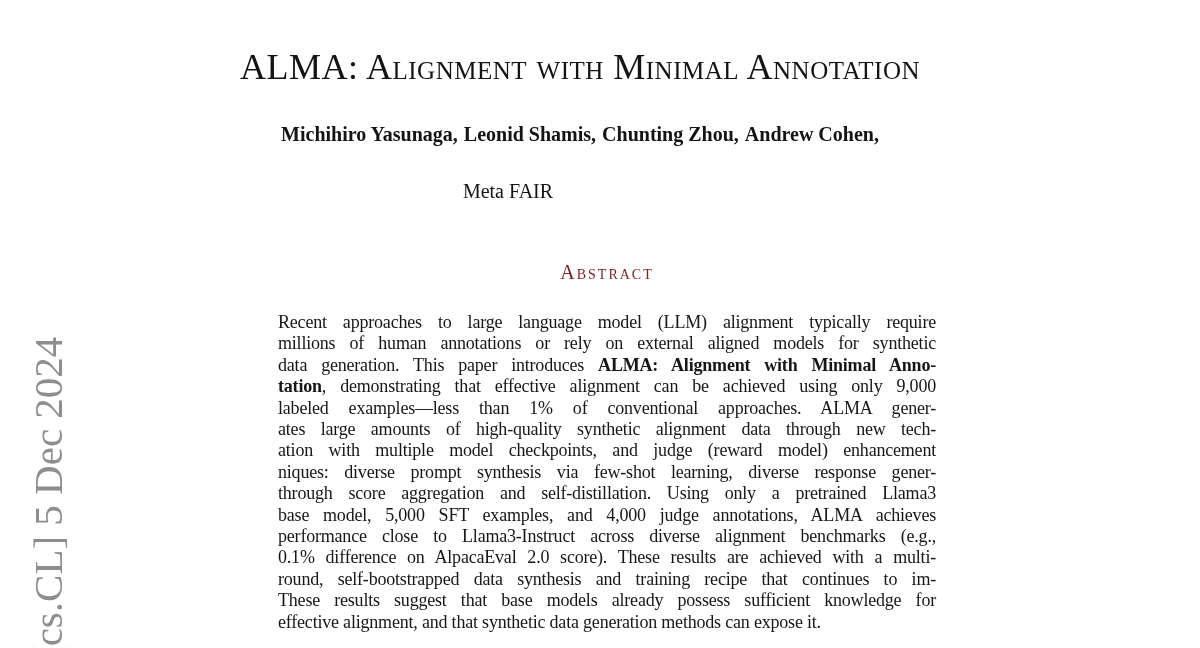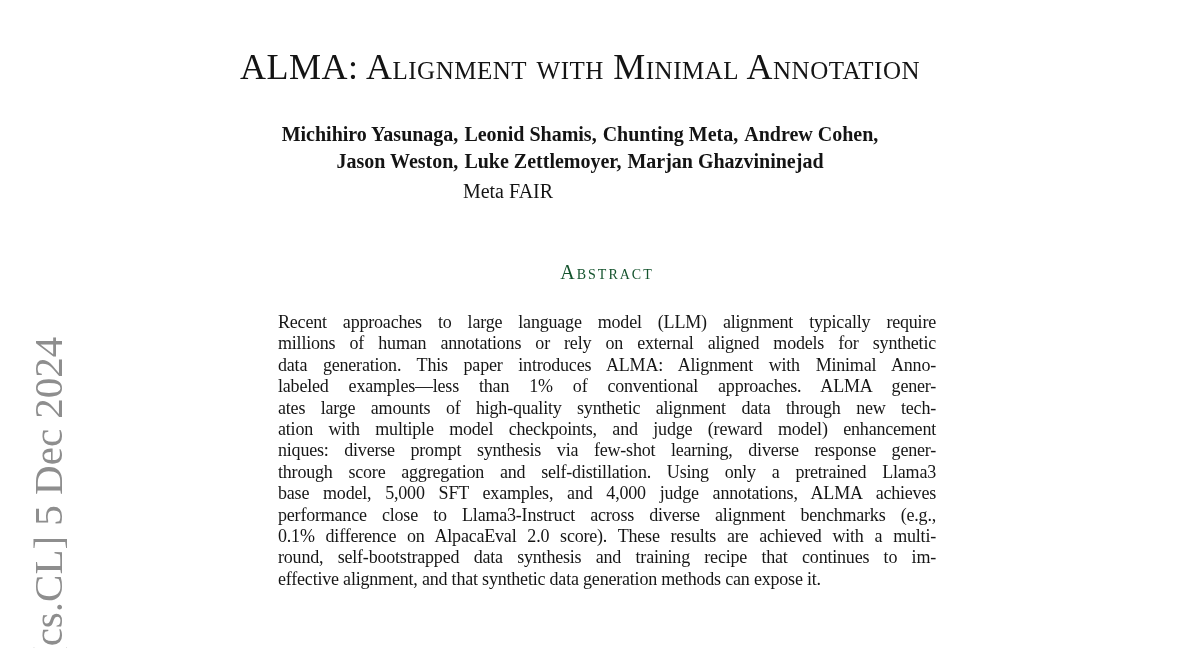--- a/index.html
+++ b/index.html
@@ -70,67 +70,68 @@
   .abstract-heading {
     position: absolute;
     left: 278px;
     top: 261px;
     width: 658px;
     text-align: center;
     font-size: 20px;
     font-weight: normal;
     font-variant: small-caps;
     letter-spacing: 2px;
-    color: #14532d;
+    color: #7f1d1d;
   }
   .abstract-body {
     position: absolute;
     left: 278px;
     top: 312px;
     width: 658px;
     font-size: 18px;
     letter-spacing: -0.2px;
     color: #161616;
   }
   .abs-line {
     line-height: 21.4px;
     text-align: justify;
     text-align-last: justify;
     white-space: normal;
   }
   .abs-line.last { text-align-last: left; }
-  .abs-line b { font-weight: normal; }
+  .abs-line b { font-weight: bold; }
 </style>
 </head>
 <body>
 
 <div class="page">
 
   <div class="watermark">[cs.CL] 5 Dec 2024</div>
 
   <h1 class="title">ALMA: Alignment with Minimal Annotation</h1>
 
   <div class="authors">
-    <div id="authors-line1"><span class="name">Michihiro Yasunaga,</span><span class="name">Leonid Shamis,</span><span class="name">Chunting Meta,</span><span class="name">Andrew Cohen,</span></div>
-    <div id="authors-line2"><span class="name">Jason Weston,</span><span class="name">Luke Zettlemoyer,</span><span class="name">Marjan Ghazvininejad</span></div>
+    <div id="authors-line1"><span class="name">Michihiro Yasunaga,</span><span class="name">Leonid Shamis,</span><span class="name">Chunting Zhou,</span><span class="name">Andrew Cohen,</span></div>
   </div>
 
   <div class="affiliation">Meta FAIR</div>
 
   <h2 class="abstract-heading">Abstract</h2>
 
   <div class="abstract-body">
       <div class="abs-line">Recent approaches to large language model (LLM) alignment typically require</div>
       <div class="abs-line">millions of human annotations or rely on external aligned models for synthetic</div>
       <div class="abs-line">data generation. This paper introduces <b>ALMA: Alignment with Minimal Anno-</b></div>
+      <div class="abs-line"><b>tation</b>, demonstrating that effective alignment can be achieved using only 9,000</div>
       <div class="abs-line">labeled examples—less than 1% of conventional approaches. ALMA gener-</div>
       <div class="abs-line">ates large amounts of high-quality synthetic alignment data through new tech-</div>
       <div class="abs-line">ation with multiple model checkpoints, and judge (reward model) enhancement</div>
       <div class="abs-line">niques: diverse prompt synthesis via few-shot learning, diverse response gener-</div>
       <div class="abs-line">through score aggregation and self-distillation. Using only a pretrained Llama3</div>
       <div class="abs-line">base model, 5,000 SFT examples, and 4,000 judge annotations, ALMA achieves</div>
       <div class="abs-line">performance close to Llama3-Instruct across diverse alignment benchmarks (e.g.,</div>
       <div class="abs-line">0.1% difference on AlpacaEval 2.0 score). These results are achieved with a multi-</div>
       <div class="abs-line">round, self-bootstrapped data synthesis and training recipe that continues to im-</div>
+      <div class="abs-line">These results suggest that base models already possess sufficient knowledge for</div>
       <div class="abs-line last">effective alignment, and that synthetic data generation methods can expose it.</div>
     </div>
 
 </div>
 
 </body></html>

